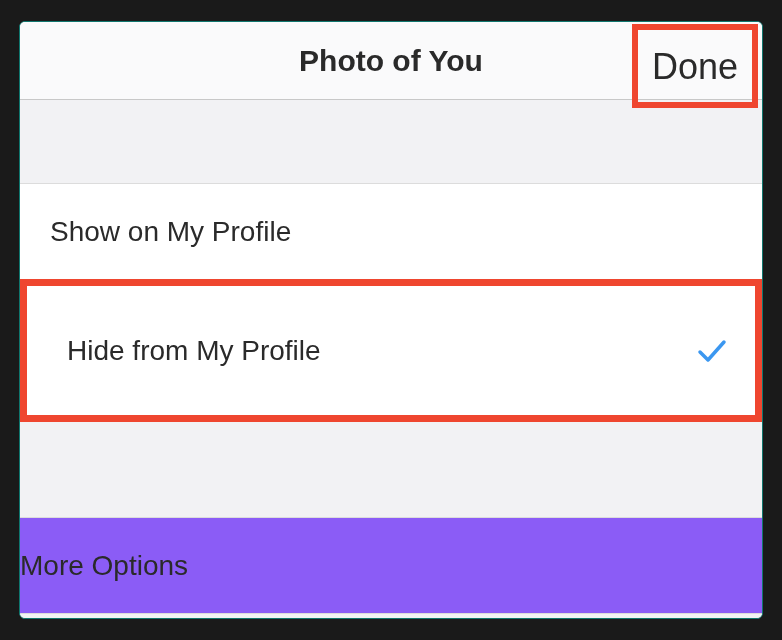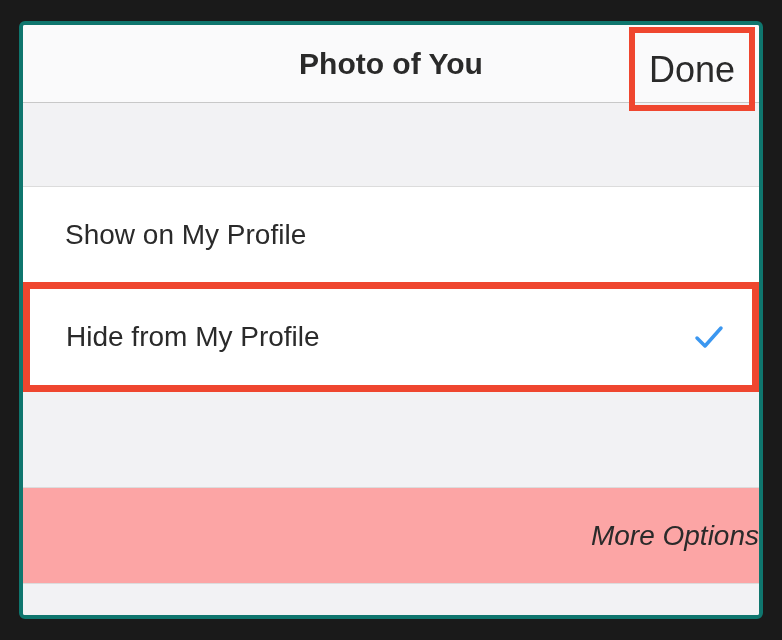--- a/index.html
+++ b/index.html
@@ -14,21 +14,21 @@
       height: 640px;
       display: flex;
       align-items: center;
       justify-content: center;
     }
     .sheet {
       background: #f2f2f4;
       width: 744px;
       height: 598px;
       border-radius: 6px;
-      border: 4px solid #0f766e;
+      border: 1px solid #0f766e;
       overflow: hidden;
       display: flex;
       flex-direction: column;
     }
     .header {
       background: #fafafb;
       height: 78px;
       display: flex;
       align-items: center;
       justify-content: center;
@@ -63,51 +63,49 @@
       display: flex;
       align-items: center;
       padding: 0 30px;
       border-bottom: 1px solid #e4e4e4;
       font-size: 28px;
       color: #2a2a2a;
       position: relative;
     }
     .option-highlighted {
       border: 7px solid #ef462f;
-      height: 110px;
+      height: 143px;
       margin: -1px 0 0 0;
-      padding-left: 24px;
+      padding-left: 40px;
       padding-right: 28px;
     }
     .option-label {
       flex: 1;
-      margin-left: 12px;
     }
     .check {
       width: 30px;
       height: 30px;
       display: flex;
       align-items: center;
       justify-content: center;
     }
     .spacer-mid {
       background: #f2f2f4;
       height: 96px;
       border-bottom: 1px solid #dcdcdc;
     }
     .more-options {
-      background: #fca5a5;
+      background: #8b5cf6;
       height: 96px;
       display: flex;
       align-items: center;
-      justify-content: flex-end;
+      justify-content: flex-start;
       font-size: 28px;
       color: #2a2a2a;
       border-bottom: 1px solid #dcdcdc;
-      font-style: italic;
     }
     .footer-spacer {
       flex: 1;
       background: #f2f2f4;
     }
   </style>
 </head>
 <body>
 
 <div class="sheet">

